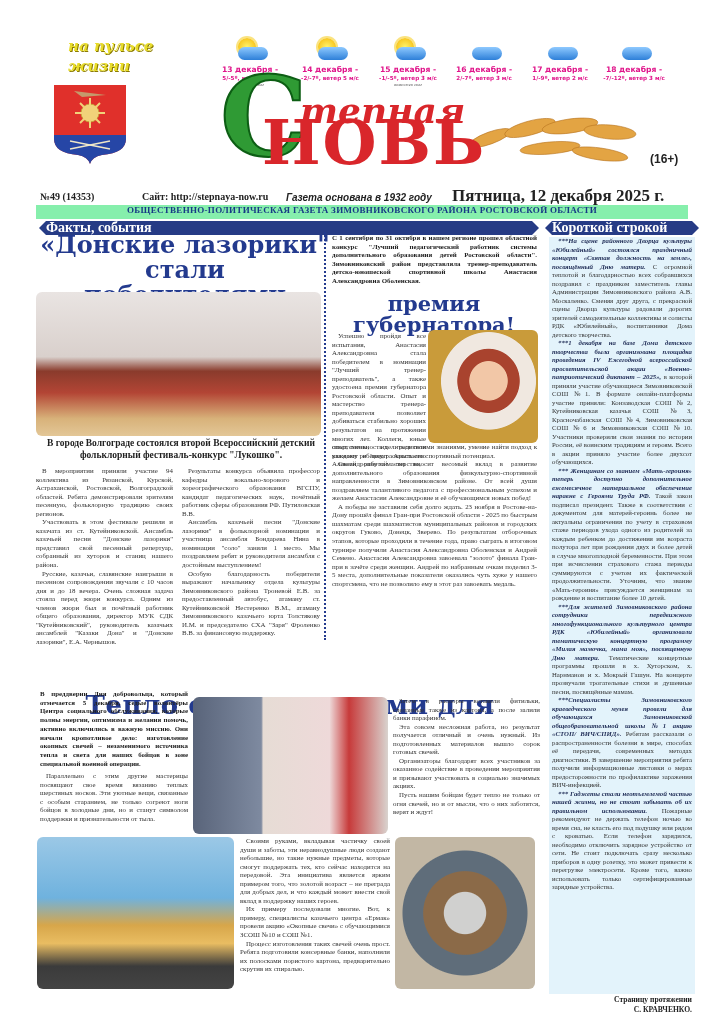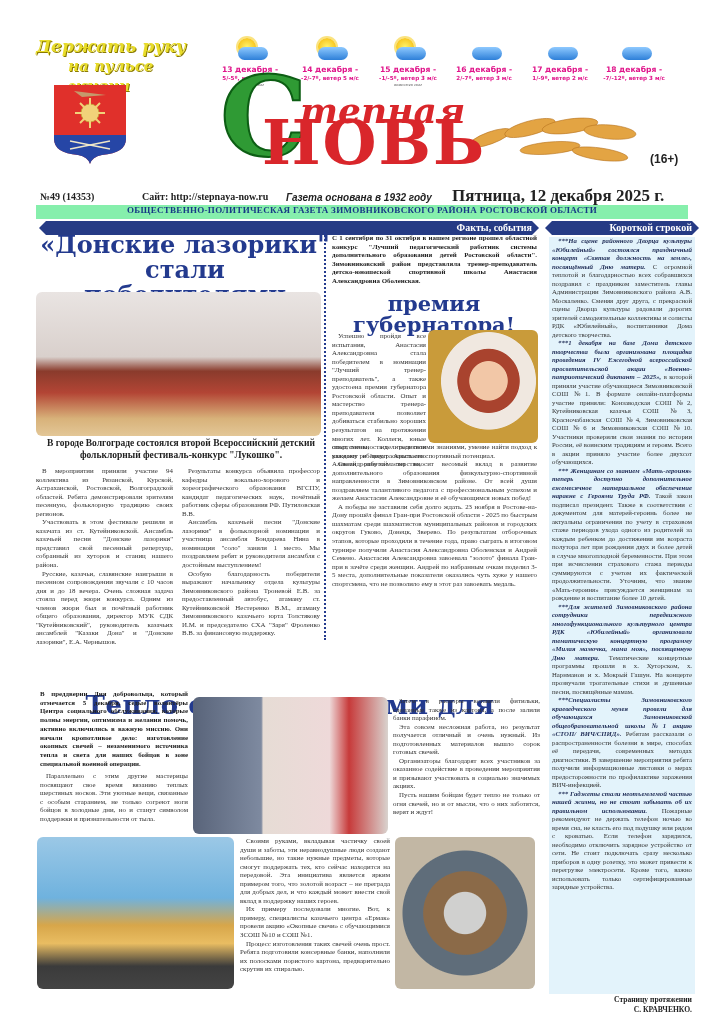--- a/index.html
+++ b/index.html
@@ -22,21 +22,21 @@
   .logo-s-letter { left: 220px; top: 62px; font-family: "DejaVu Serif", serif; font-weight: bold; font-size: 110px; line-height: 110px; color: #2f9a34; -webkit-text-stroke: 2px #0d5e14; }
   .wheat { left: 450px; top: 98px; width: 210px; height: 80px; }
   .age { left: 650px; top: 152px; font-size: 12px; font-weight: bold; font-family: "Liberation Sans", sans-serif; }
 
   .issue { left: 40px; top: 191px; font-size: 10px; font-weight: bold; }
   .site { left: 142px; top: 191px; font-size: 10px; font-weight: bold; }
   .founded { left: 286px; top: 192px; font-size: 10px; font-style: italic; font-weight: bold; font-family: "Liberation Sans", sans-serif; }
   .dateline { left: 452px; top: 186px; font-size: 17px; font-weight: bold; text-align: right; }
   .bluebar { left: 36px; top: 205px; width: 652px; height: 14px; background: #86efac; color: #173a86; font-size: 9px; font-weight: bold; text-align: center; line-height: 11px; letter-spacing: 0.3px; }
 
-  .section-band { height: 14px; background: #263b85; color: #fff; font-weight: bold; font-size: 10px; text-align: right; line-height: 14px; }
+  .section-band { height: 14px; background: #263b85; color: #fff; font-weight: bold; font-size: 14px; text-align: left; line-height: 14px; }
   .section-band::before, .section-band::after { content: ""; position: absolute; top: 0; border-top: 7px solid transparent; border-bottom: 7px solid transparent; }
   .section-band::before { left: -7px; border-right: 7px solid #263b85; }
   .section-band::after { right: -7px; border-left: 7px solid #263b85; }
   .band-facts { left: 46px; top: 221px; width: 486px; }
   .band-short { left: 552px; top: 221px; width: 140px; }
 
   .headline { font-family: "DejaVu Serif", serif; font-weight: bold; color: #233a8e; text-align: center; }
   .h-lazoriki { left: 40px; top: 232px; width: 290px; font-size: 24px; line-height: 25px; }
   .h-trainer { left: 330px; top: 293px; width: 208px; font-size: 21px; line-height: 21px; }
   .h-teplo { left: 40px; top: 642px; width: 500px; font-size: 26px; line-height: 30px; letter-spacing: 0.5px; margin-top: 48px; }
@@ -65,21 +65,20 @@
 
   .t-lead { left: 40px; top: 690px; width: 148px; font-weight: bold; font-size: 6.9px; line-height: 8.7px; text-align: justify; }
   .t-lead2 { left: 40px; top: 772px; width: 148px; }
   .t-right { left: 393px; top: 697px; width: 147px; }
   .t-bottom { left: 240px; top: 837px; width: 150px; }
 </style>
 </head>
 <body>
 
 <div class="abs slogan">
-  <div>Держать руку</div>
   <div class="l2">на пульсе жизни</div>
 </div>
 
 <svg class="abs coat" viewBox="0 0 76 82">
   <path d="M2 2 H74 V56 Q74 70 50 72 Q40 74 38 81 Q36 74 26 72 Q2 70 2 56 Z" fill="#e0302b"></path>
   <path d="M2 52 H74 V56 Q74 70 50 72 Q40 74 38 81 Q36 74 26 72 Q2 70 2 56 Z" fill="#2646a6"></path>
   <circle cx="38" cy="30" r="9" fill="#f1d27a" stroke="#c8a23a"></circle>
   <g stroke="#f1d27a" stroke-width="2">
     <line x1="38" y1="15" x2="38" y2="45"></line>
       <line x1="23" y1="30" x2="53" y2="30"></line>

